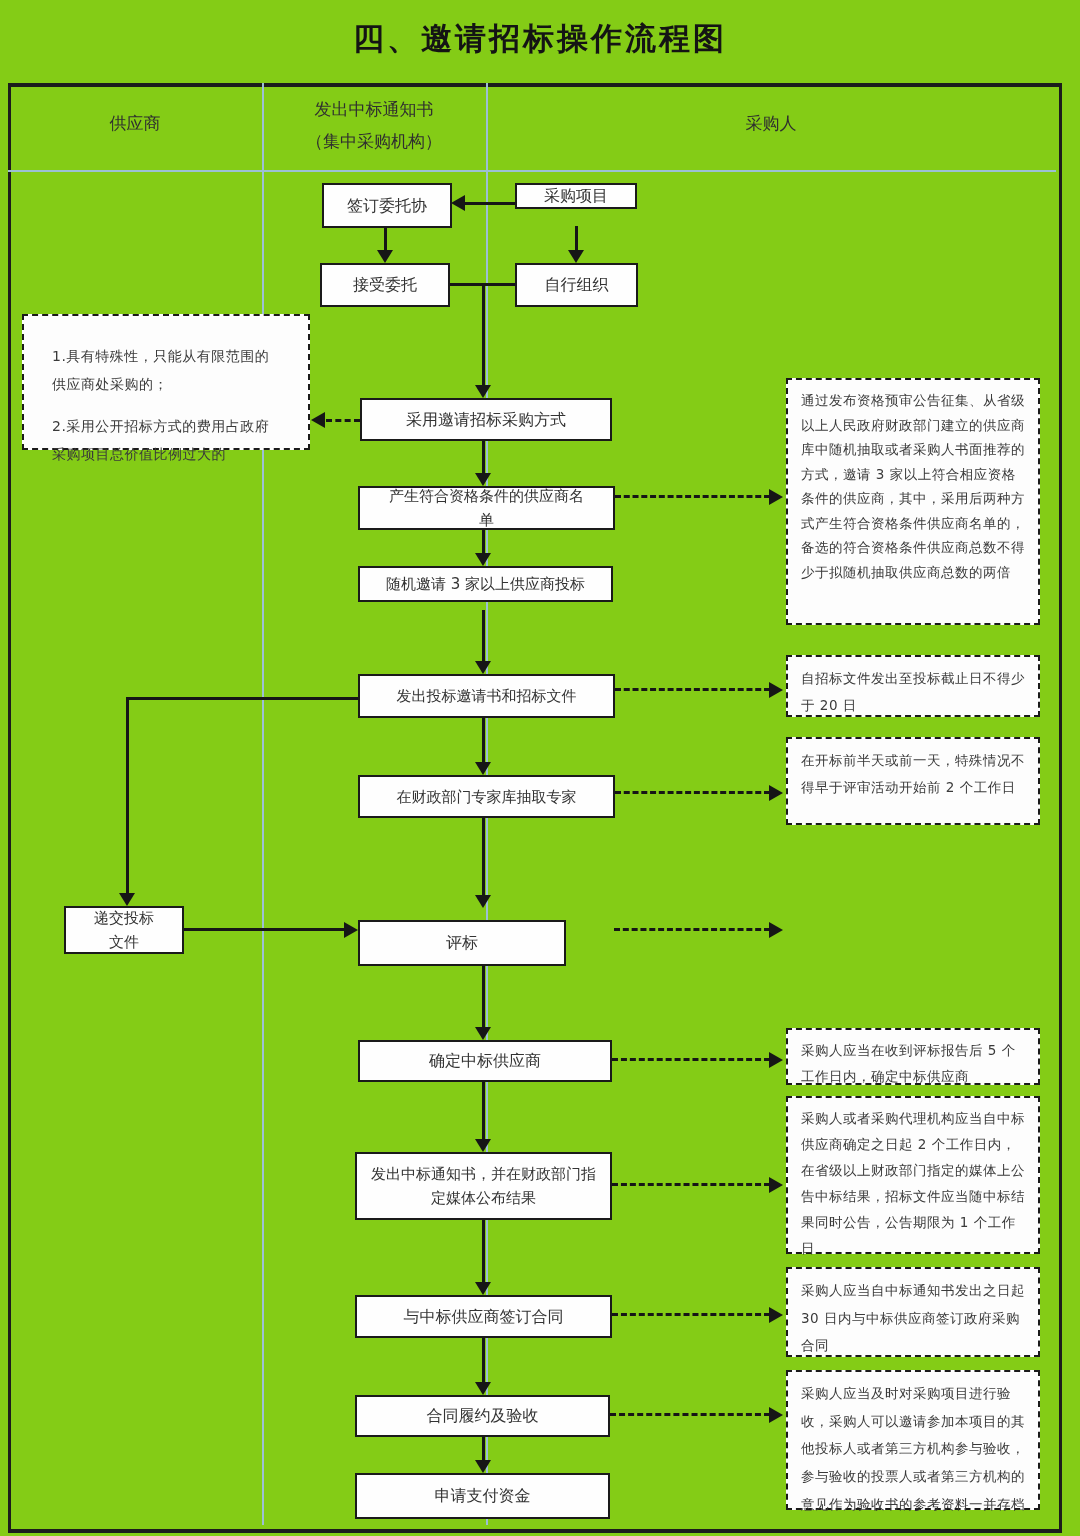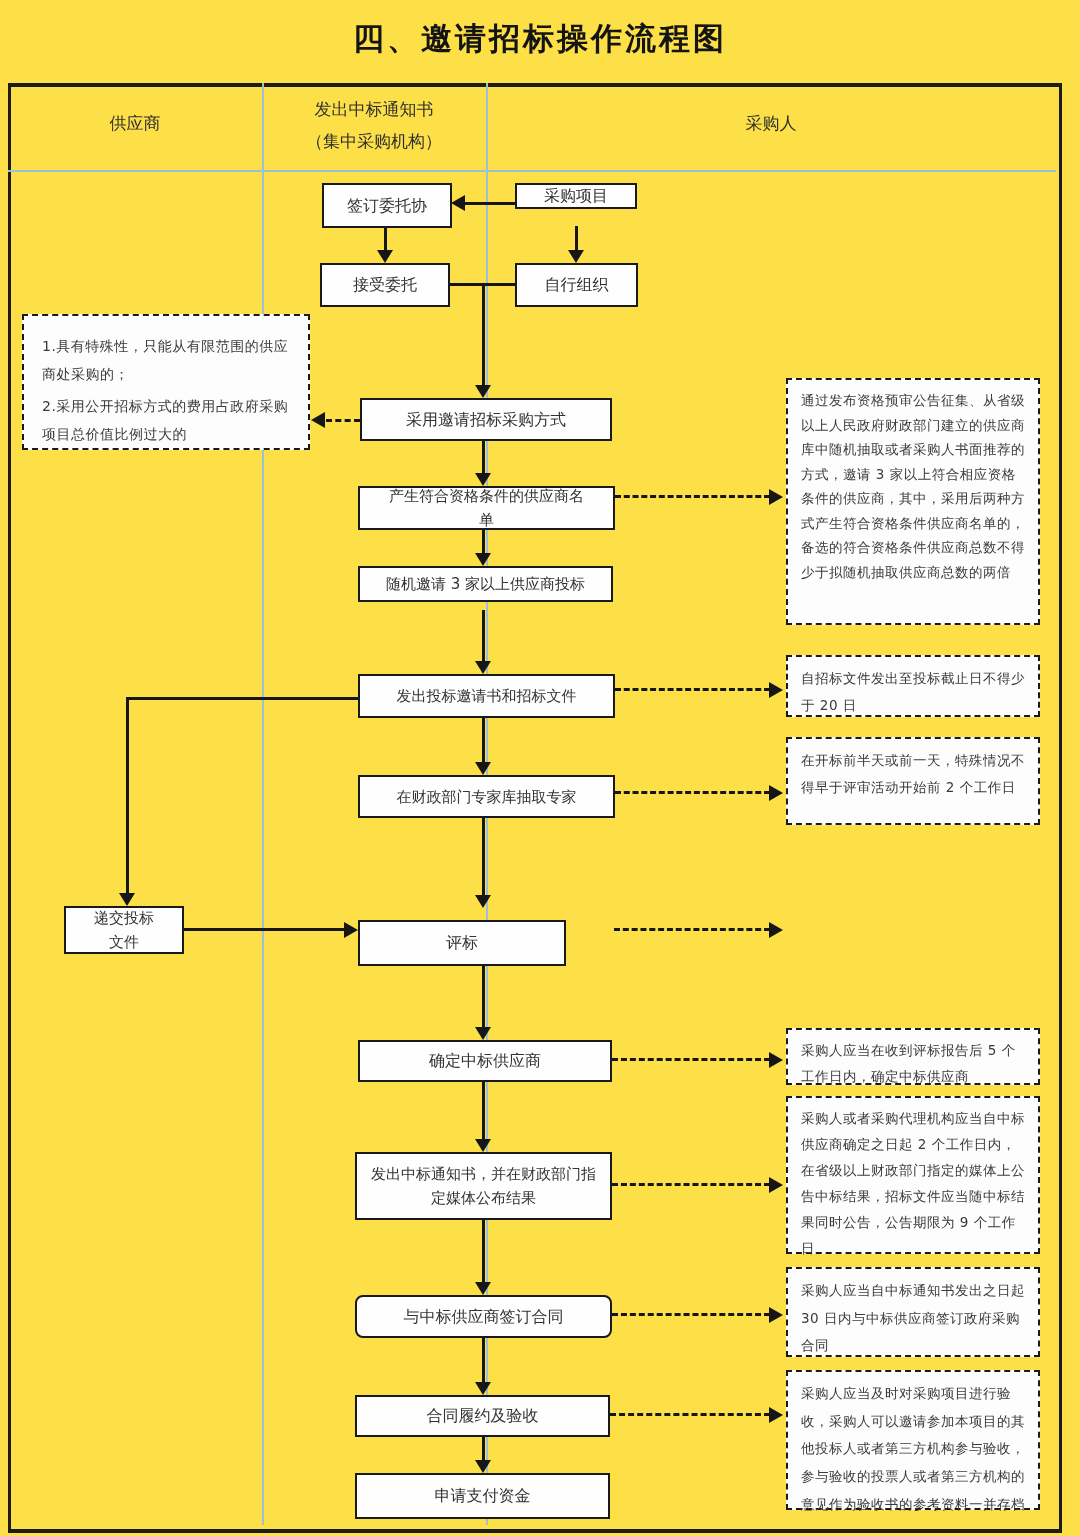--- a/index.html
+++ b/index.html
@@ -1,18 +1,18 @@
 <!DOCTYPE html>
 <html lang="zh"><head>
 <meta charset="utf-8">
 <style>
   html,body{margin:0;padding:0;background:#ffffff;}
   .page{
     position:relative;width:1080px;height:1536px;
-    background:#fde047;overflow:hidden;
+    background:#84cc16;overflow:hidden;
     font-family:"DejaVu Sans","Liberation Sans",sans-serif;
     color:#2b2b2b;
   }
   .title{
     position:absolute;left:0;top:18px;width:1080px;text-align:center;
     font-size:31px;font-weight:700;letter-spacing:3px;color:#141414;
   }
   .table-frame{
     position:absolute;left:8px;top:83px;width:1048px;height:1442px;
     border:3px solid #1c1c1c;border-top-width:4px;border-bottom-width:4px;
@@ -27,21 +27,21 @@
     position:absolute;background:#fefefe;border:2px solid #1a1a1a;
     display:flex;align-items:center;justify-content:center;text-align:center;
     font-size:16px;color:#333;line-height:1.6;box-sizing:border-box;z-index:3;
     padding:2px 22px;
   }
   .note{
     position:absolute;background:#fdfdfd;border:2px dashed #1a1a1a;
     box-sizing:border-box;font-size:13.5px;color:#3a3a3a;z-index:3;
     padding:8px 13px;letter-spacing:0.5px;
   }
-  .note p{margin:4px;}
+  .note p{margin:14px;}
   .vline{position:absolute;width:3px;background:#161616;z-index:2;}
   .hline{position:absolute;height:3px;background:#161616;z-index:2;}
   .dashline{position:absolute;height:0;border-top:3px dashed #161616;z-index:2;}
   .ah-down{position:absolute;width:0;height:0;z-index:2;
     border-left:8px solid transparent;border-right:8px solid transparent;
     border-top:13px solid #161616;}
   .ah-right{position:absolute;width:0;height:0;z-index:2;
     border-top:8px solid transparent;border-bottom:8px solid transparent;
     border-left:14px solid #161616;}
   .ah-left{position:absolute;width:0;height:0;z-index:2;
@@ -72,33 +72,33 @@
   <div class="box" style="left:515px;top:263px;width:123px;height:44px;">自行组织</div>
   <div class="box" style="left:358px;top:486px;width:257px;height:44px;font-size:15px;">产生符合资格条件的供应商名单</div>
   <div class="box" style="left:360px;top:398px;width:252px;height:43px;">采用邀请招标采购方式</div>
   <div class="box" style="left:358px;top:566px;width:255px;height:36px;font-size:15px;">随机邀请 3 家以上供应商投标</div>
   <div class="box" style="left:358px;top:674px;width:257px;height:44px;font-size:15px;">发出投标邀请书和招标文件</div>
   <div class="box" style="left:358px;top:775px;width:257px;height:43px;font-size:15px;">在财政部门专家库抽取专家</div>
   <div class="box" style="left:64px;top:906px;width:120px;height:48px;font-size:15px;">递交投标文件</div>
   <div class="box" style="left:358px;top:908px;width:208px;height:46px;margin-top:12px;">评标</div>
   <div class="box" style="left:358px;top:1040px;width:254px;height:42px;">确定中标供应商</div>
   <div class="box" style="left:355px;top:1152px;width:257px;height:68px;font-size:15px;padding:4px 14px;">发出中标通知书，并在财政部门指定媒体公布结果</div>
-  <div class="box" style="left:355px;top:1295px;width:257px;height:43px;border-radius:8px;">与中标供应商签订合同</div>
+  <div class="box" style="left:355px;top:1295px;width:257px;height:43px;">与中标供应商签订合同</div>
   <div class="box" style="left:355px;top:1395px;width:255px;height:42px;">合同履约及验收</div>
   <div class="box" style="left:355px;top:1473px;width:255px;height:46px;">申请支付资金</div>
 
   <div class="note" style="left:22px;top:314px;width:288px;height:136px;font-size:14px;line-height:2.0;padding:12px 14px;">
     <p>1.具有特殊性，只能从有限范围的供应商处采购的；</p>
     <p>2.采用公开招标方式的费用占政府采购项目总价值比例过大的</p>
   </div>
   <div class="note" style="left:786px;top:378px;width:254px;height:247px;line-height:1.82;">通过发布资格预审公告征集、从省级以上人民政府财政部门建立的供应商库中随机抽取或者采购人书面推荐的方式，邀请 3 家以上符合相应资格条件的供应商，其中，采用后两种方式产生符合资格条件供应商名单的，备选的符合资格条件供应商总数不得少于拟随机抽取供应商总数的两倍</div>
   <div class="note" style="left:786px;top:655px;width:254px;height:62px;line-height:2.0;">自招标文件发出至投标截止日不得少于 20 日</div>
   <div class="note" style="left:786px;top:737px;width:254px;height:88px;line-height:2.0;">在开标前半天或前一天，特殊情况不得早于评审活动开始前 2 个工作日</div>
   <div class="note" style="left:786px;top:1028px;width:254px;height:57px;line-height:1.9;">采购人应当在收到评标报告后 5 个工作日内，确定中标供应商</div>
-  <div class="note" style="left:786px;top:1096px;width:254px;height:158px;line-height:1.92;">采购人或者采购代理机构应当自中标供应商确定之日起 2 个工作日内，在省级以上财政部门指定的媒体上公告中标结果，招标文件应当随中标结果同时公告，公告期限为 9 个工作日</div>
+  <div class="note" style="left:786px;top:1096px;width:254px;height:158px;line-height:1.92;">采购人或者采购代理机构应当自中标供应商确定之日起 2 个工作日内，在省级以上财政部门指定的媒体上公告中标结果，招标文件应当随中标结果同时公告，公告期限为 1 个工作日</div>
   <div class="note" style="left:786px;top:1267px;width:254px;height:90px;line-height:2.05;">采购人应当自中标通知书发出之日起 30 日内与中标供应商签订政府采购合同</div>
   <div class="note" style="left:786px;top:1370px;width:254px;height:140px;line-height:2.05;">采购人应当及时对采购项目进行验收，采购人可以邀请参加本项目的其他投标人或者第三方机构参与验收，参与验收的投票人或者第三方机构的意见作为验收书的参考资料一并存档</div>
 
   <div class="hline" style="left:464px;top:202px;width:51px;"></div>
   <div class="ah-left" style="left:451px;top:195px;"></div>
 
   <div class="vline" style="left:384px;top:228px;height:23px;"></div>
   <div class="ah-down" style="left:377px;top:250px;"></div>
 
   <div class="vline" style="left:575px;top:226px;height:25px;"></div>

